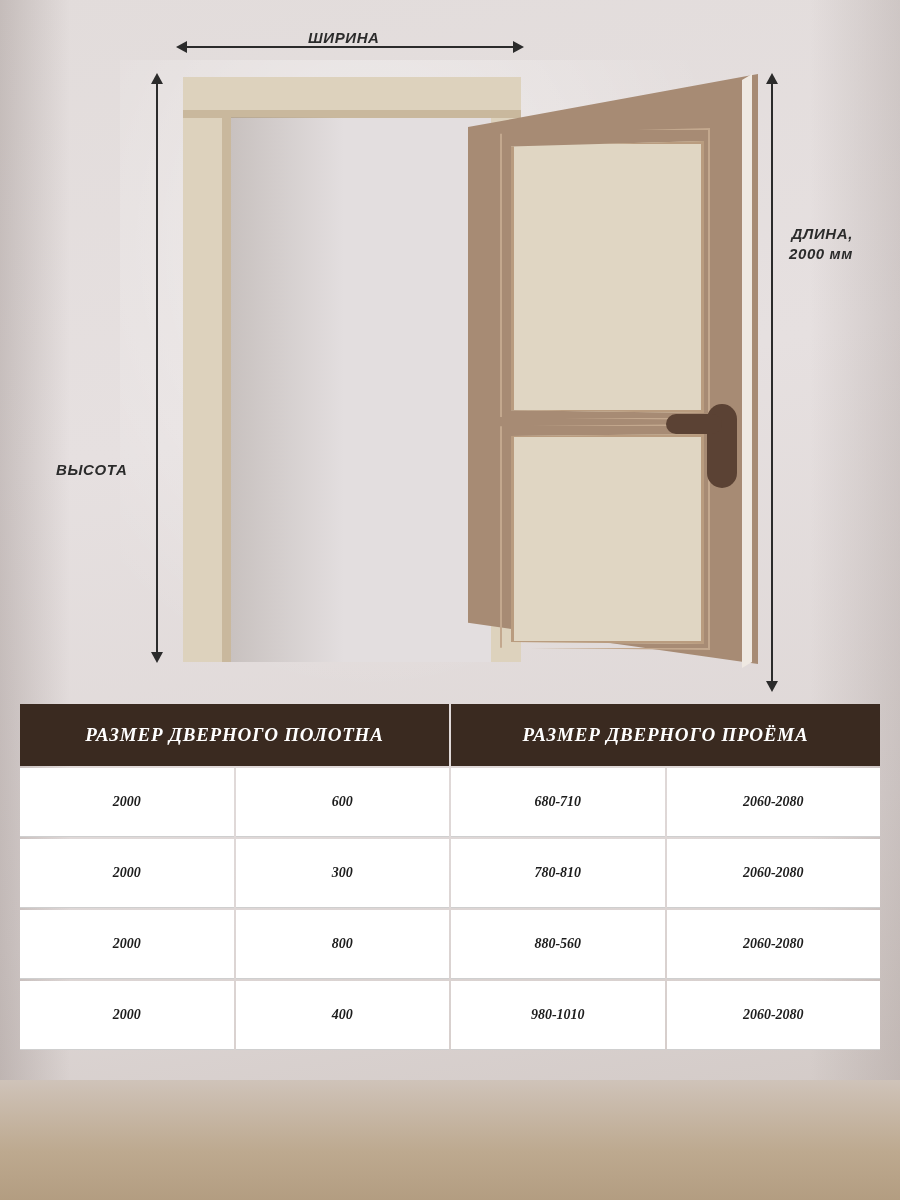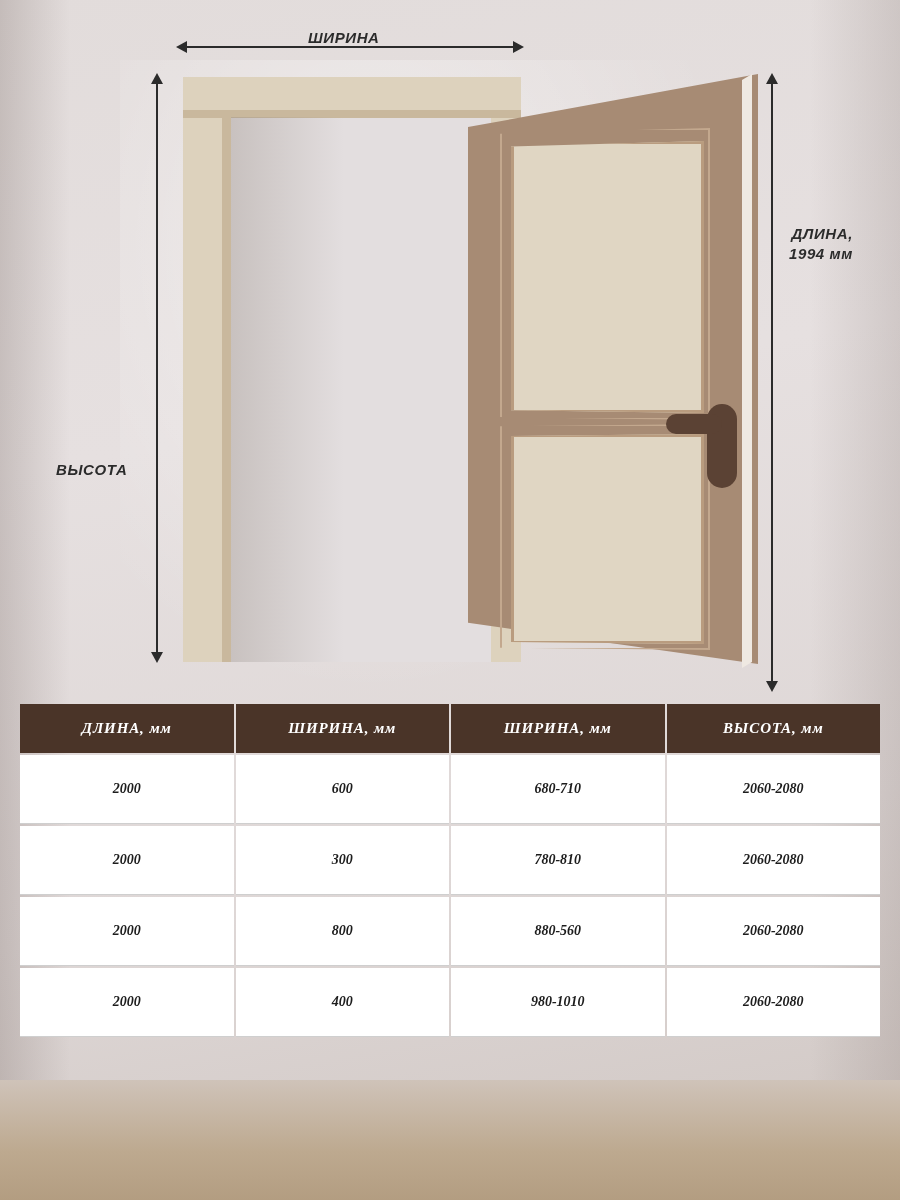--- a/index.html
+++ b/index.html
@@ -276,32 +276,30 @@
     <div class="dim-line vert" style="left:156px; top:84px; height:572px;"></div>
     <div class="arrow up" style="left:151px; top:73px;"></div>
     <div class="arrow down" style="left:151px; top:652px;"></div>
     <div class="dim-label height-left">ВЫСОТА</div>
 
     <div class="dim-line vert" style="left:771px; top:84px; height:601px;"></div>
     <div class="arrow up" style="left:766px; top:73px;"></div>
     <div class="arrow down" style="left:766px; top:681px;"></div>
     <div class="dim-label length-right">
       <div>ДЛИНА,</div>
-      <div>1994 мм</div>
+      <div>2000 мм</div>
     </div>
   </div>
 
   <div class="table-wrap">
     <table class="sizes">
       <thead>
         <tr>
-          <th class="sub">ДЛИНА, мм</th>
-          <th class="sub">ШИРИНА, мм</th>
-          <th class="sub">ШИРИНА,  мм</th>
-          <th class="sub">ВЫСОТА, мм</th>
+          <th class="group" colspan="2">РАЗМЕР ДВЕРНОГО ПОЛОТНА</th>
+          <th class="group" colspan="2">РАЗМЕР ДВЕРНОГО ПРОЁМА</th>
         </tr>
       </thead>
       <tbody>
         <tr>
           <td>2000</td>
           <td>600</td>
           <td>680-710</td>
           <td>2060-2080</td>
         </tr>
         <tr>

